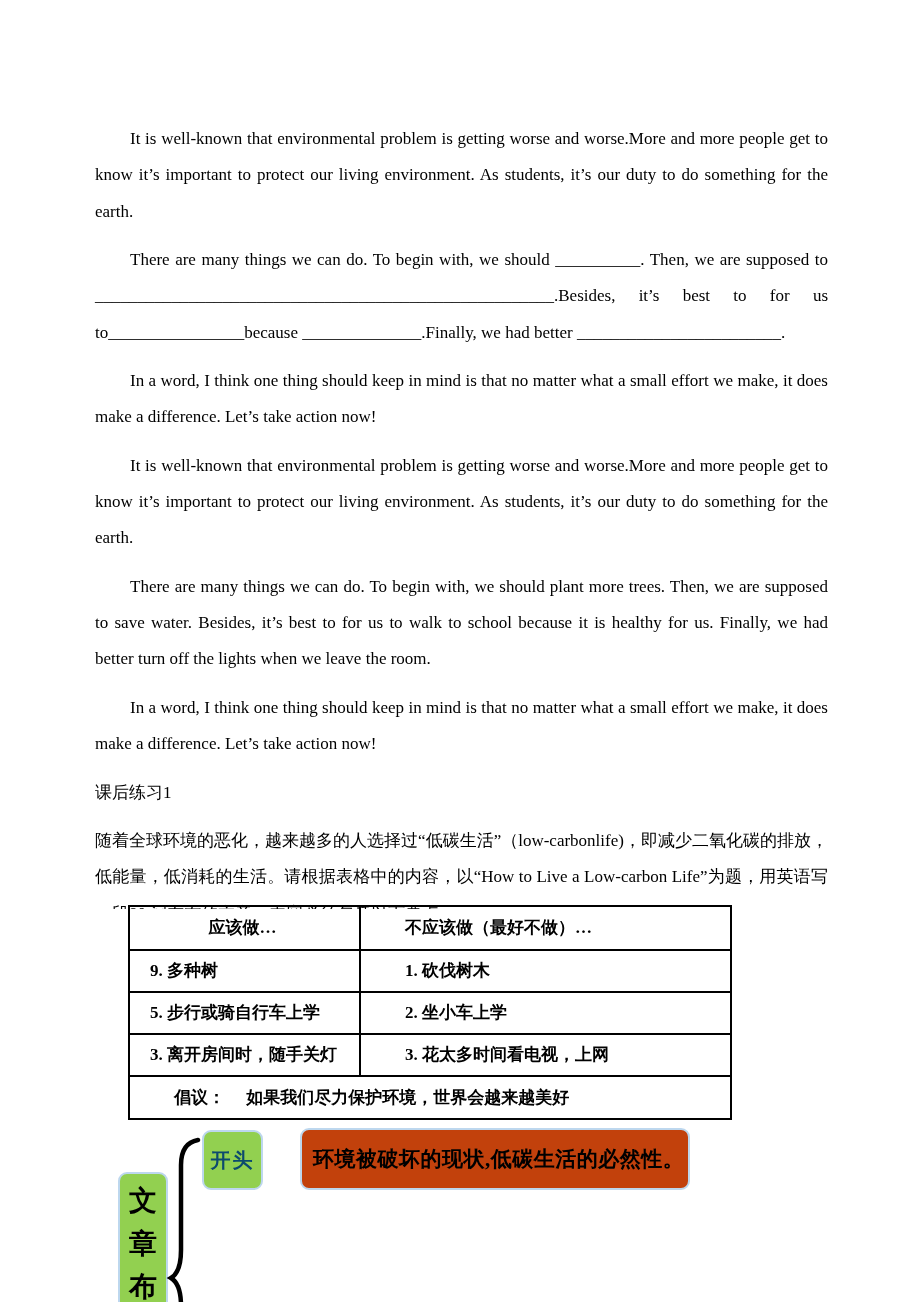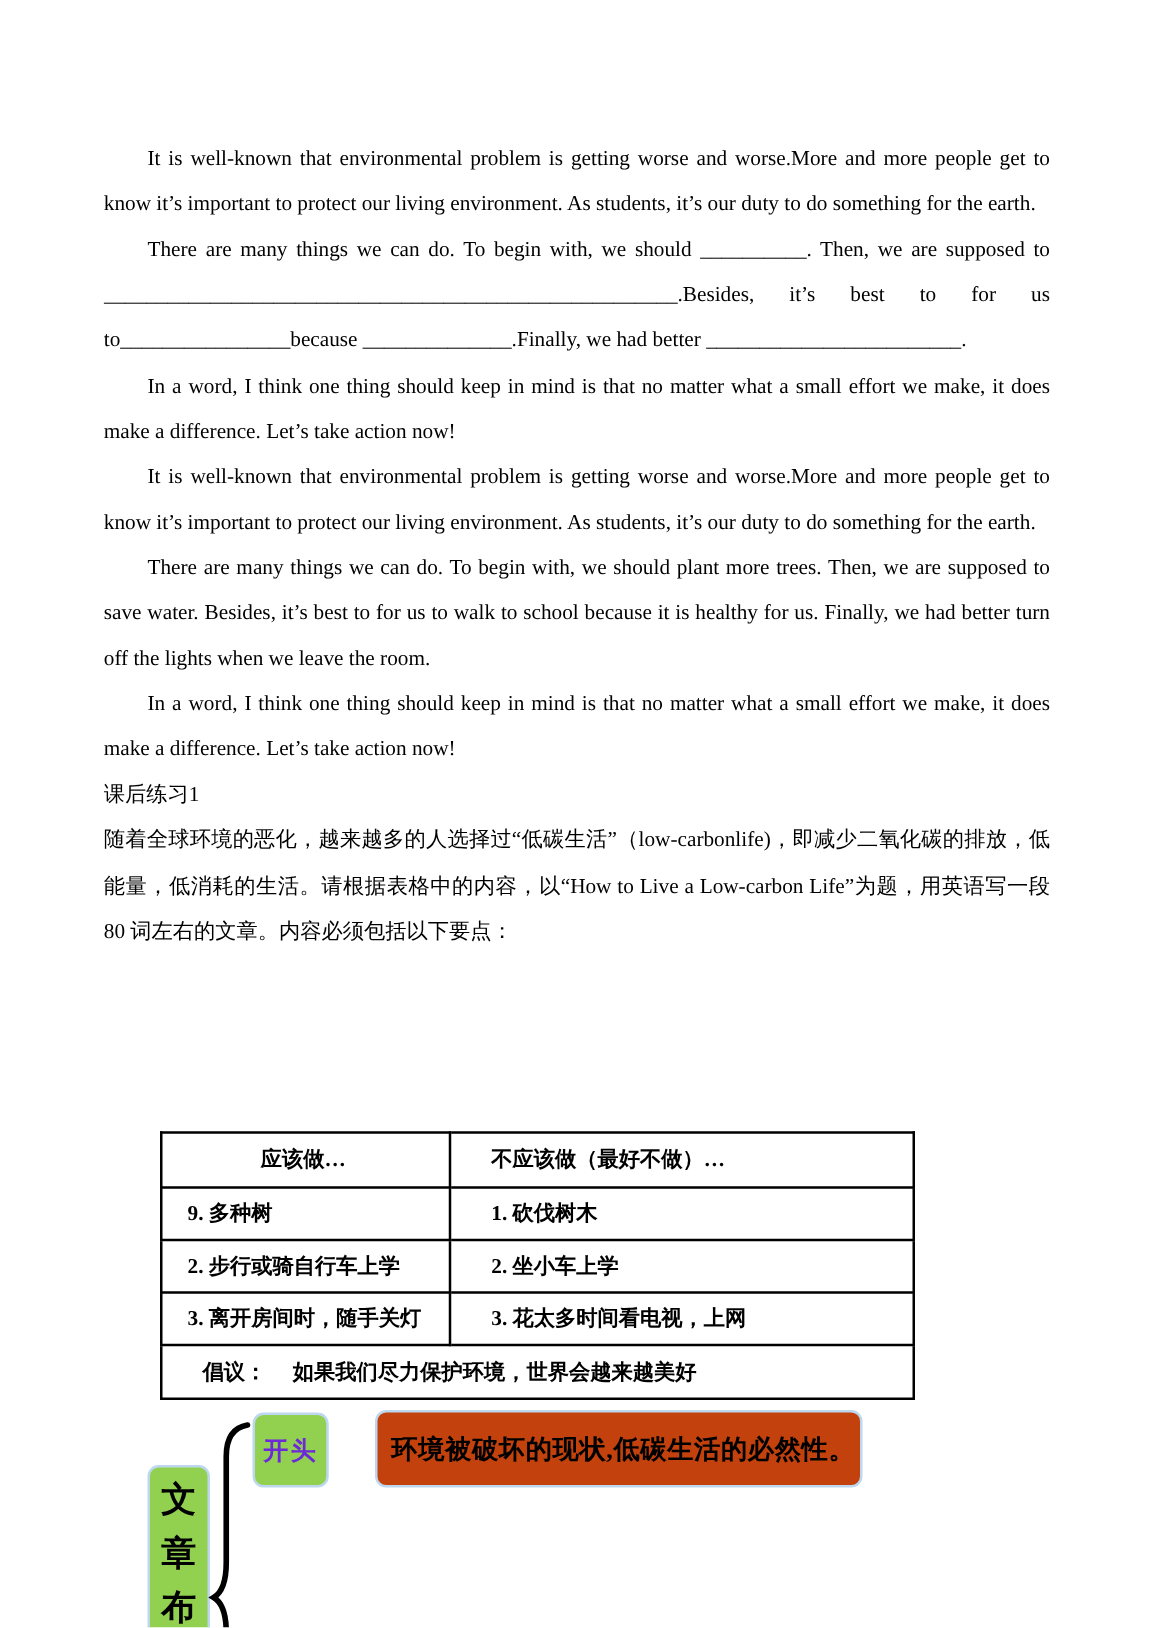--- a/index.html
+++ b/index.html
@@ -6,50 +6,50 @@
   .page {
     position:relative; width:920px; height:1302px; background:#ffffff;
     overflow:hidden; color:#000;
     font-family:"Liberation Serif","DejaVu Serif",serif;
   }
   
   .doc {
     position:absolute; left:83px; top:109px; width:757px; height:800px;
     overflow:hidden; font-size:17px; line-height:36.35px; text-align:justify;
   }
-  .para { margin:0; text-indent:35px; }
+  .para { margin:12px; text-indent:35px; }
   .noindent { text-indent:0; }
   .bold { font-weight:bold; }
 
   
   .tbl {
     position:absolute; left:128px; top:905px; width:604px;
     border-collapse:collapse; table-layout:fixed;
     font-weight:bold; font-size:17px; line-height:20px;
   }
   .tbl td { border:2px solid #000; padding:0 4px 0 20px; vertical-align:middle; }
-  .tbl td:last-child { padding-left:32px; }
+  .tbl td:last-child { padding-left:44px; }
   .tbl .c-center { text-align:center; padding-left:0; }
   .tr-head td { height:42px; }
   .tr-row td { height:40px; }
   .tr-foot td { height:41px;border-radius:17px; }
 
   
   .vbox {
     position:absolute; left:118px; top:1172px; width:50px; height:250px;
     background:#92D050; border:2px solid #BDD7EE; border-radius:9px;
     box-sizing:border-box; display:flex; flex-direction:column; align-items:center;
     padding-top:13px; gap:15px; font-size:28px; font-weight:bold; line-height:28px;
   }
   .brace { position:absolute; left:160px; top:1135px; }
   .nodelabel {
     position:absolute; left:202px; top:1130px; width:61px; height:60px;
     background:#92D050; border:2px solid #BDD7EE; border-radius:9px;
     box-sizing:border-box; display:flex; align-items:center; justify-content:center;
-    font-size:20px; font-weight:bold; color:#6d28d9; letter-spacing:2px;
+    font-size:20px; font-weight:bold; color:#0c4a6e; letter-spacing:2px;
   }
   .nodetext {
     position:absolute; left:300px; top:1128px; width:390px; height:62px;
     background:#c2410c; border:2px solid #BDD7EE; border-radius:9px;
     box-sizing:border-box; display:flex; align-items:center;
     padding-left:11px; font-size:21px; font-weight:bold; letter-spacing:0.5px;
   }
 </style>
 </head>
 <body>
@@ -77,21 +77,21 @@
     <tbody>
         <tr class="tr-head">
       <td class="c-center">应该做…</td>
       <td>不应该做（最好不做）…</td>
     </tr>
     <tr class="tr-row">
       <td>9. 多种树</td>
       <td>1. 砍伐树木</td>
     </tr>
     <tr class="tr-row">
-      <td>2. 步行或骑自行车上学</td>
+      <td>5. 步行或骑自行车上学</td>
       <td>2. 坐小车上学</td>
     </tr>
     <tr class="tr-row">
       <td>3. 离开房间时，随手关灯</td>
       <td>3. 花太多时间看电视，上网</td>
     </tr>
     <tr class="tr-foot">
       <td colspan="2">倡议：　 如果我们尽力保护环境，世界会越来越美好</td>
     </tr>
   </tbody>

